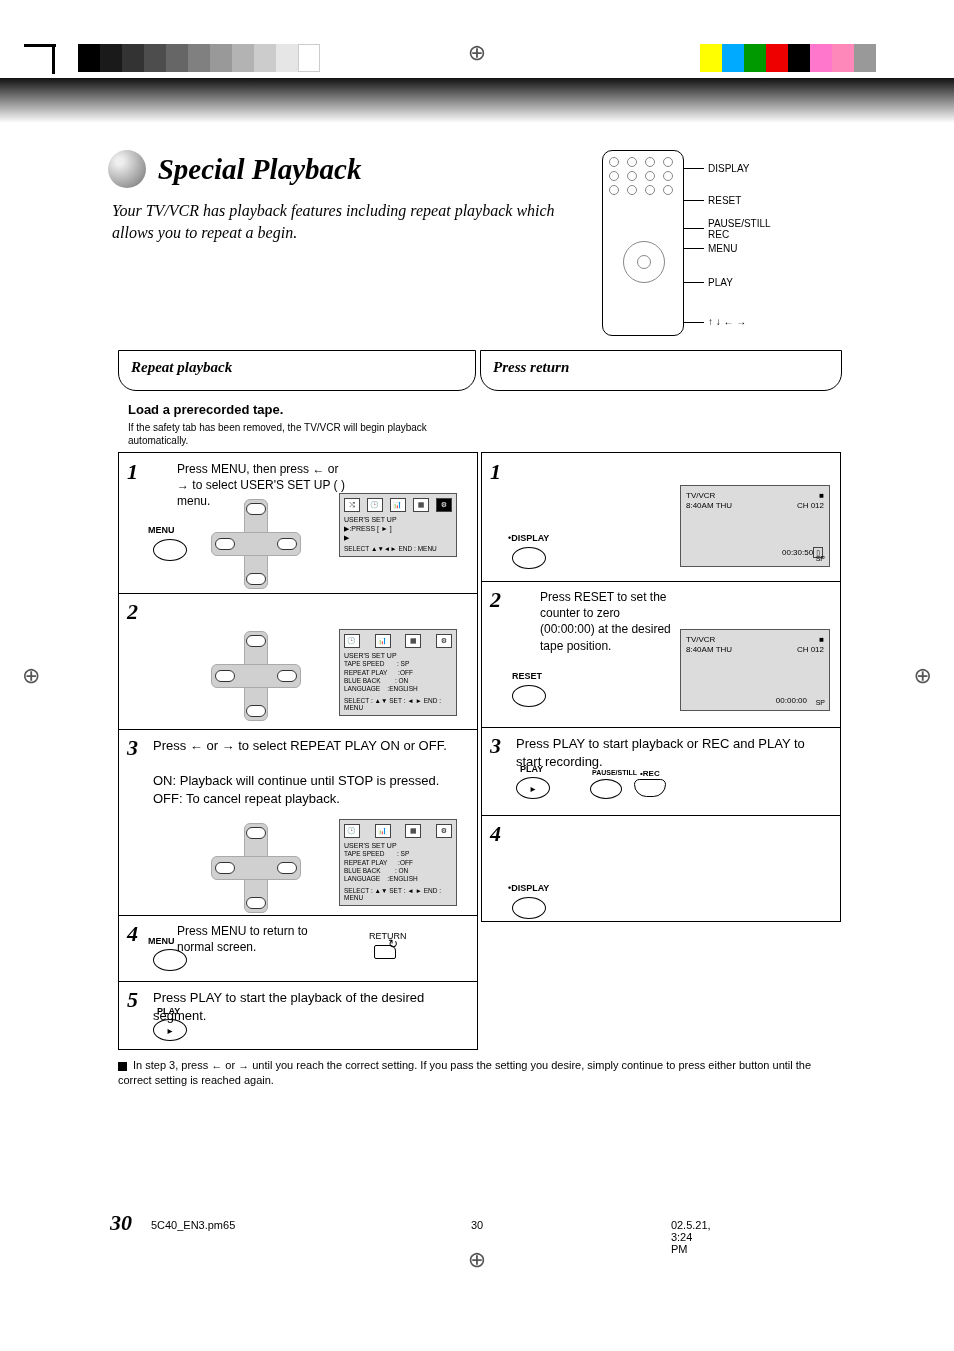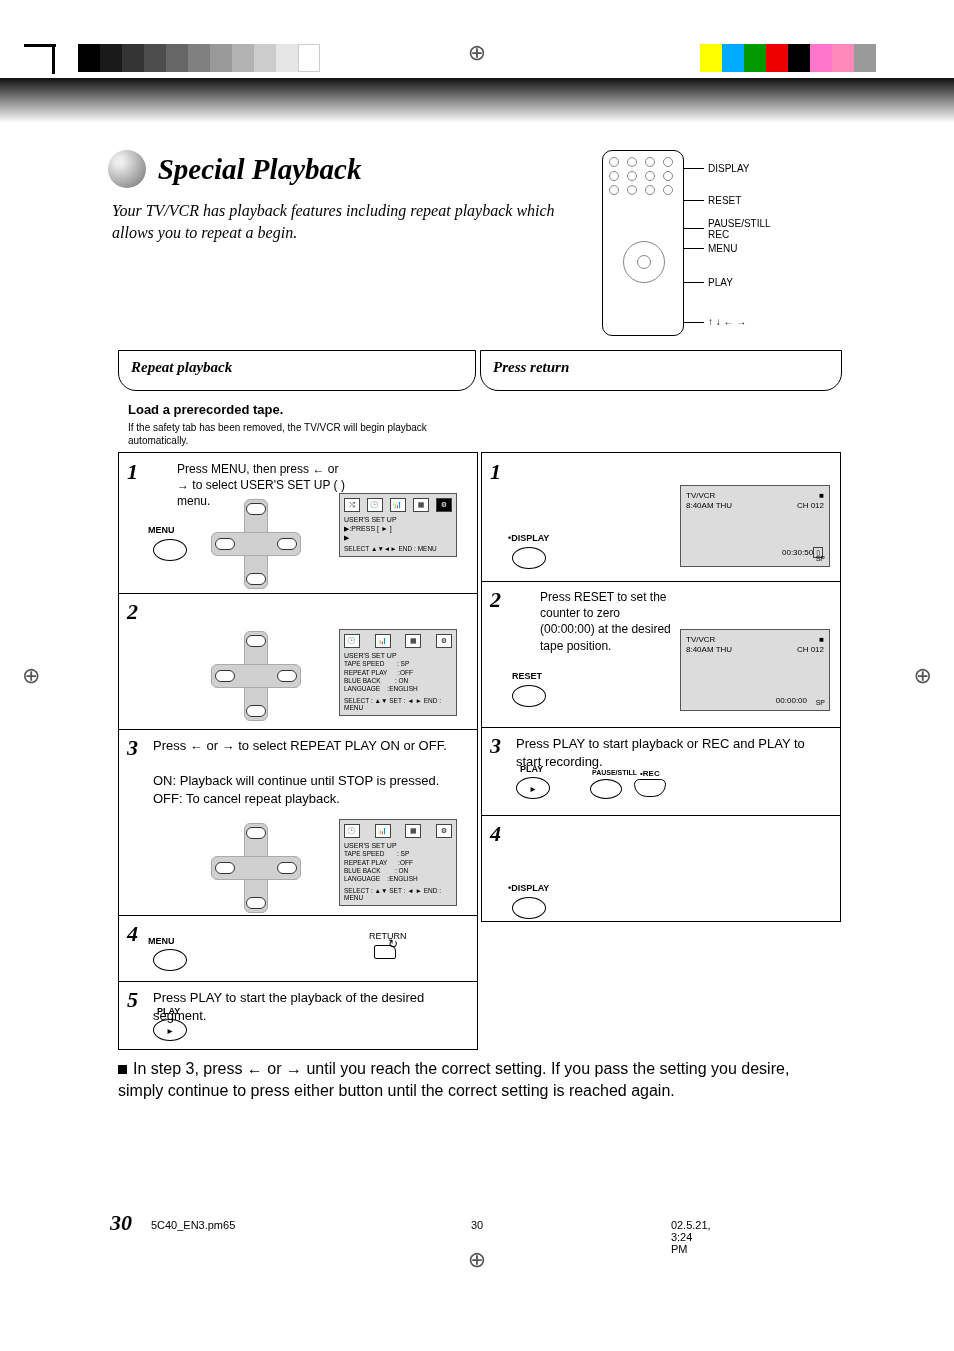--- a/index.html
+++ b/index.html
@@ -87,21 +87,21 @@
   .osd-row { display:flex; justify-content:space-between; margin-bottom:3px;}
   .osd-icon { width:16px; height:14px; border:1px solid #444; background:#fff; display:flex; align-items:center; justify-content:center; font-size:7px;}
   .osd-guide { font-size:6.5px; margin-top:3px;}
   .osd-text { font-size:7px; line-height:1.3; }
   .lcd {
     position:absolute; border:1px solid #555; background:#dcdcdc; width:150px; height:82px;
     font-size:8px; padding:5px; line-height:1.3;
   }
   .lcd .tr { text-align:right;}
   .bignote {
-    position:absolute; left:118px; width:720px; font-size:16px; line-height:1.4;
+    position:absolute; left:118px; width:720px; font-size:11px; line-height:1.4;
   }
   .square { display:inline-block; width:9px; height:9px; background:#000; margin-right:6px; vertical-align:middle;}
   .pagenum {
     position:absolute; left:110px; bottom:115px;
     font-family: Georgia, 'Times New Roman', serif; font-style:italic; font-weight:bold; font-size:22px;
   }
   .footer {
     position:absolute; left:50%; bottom:120px; transform:translateX(-50%);
     font-size:11px; color:#000;
   }
@@ -268,20 +268,21 @@
     <div class="osd-text">USER'S SET UP</div>
     <div class="osd-text" style="white-space:pre; font-size:6.5px;">TAPE SPEED       : SP
 REPEAT PLAY      :OFF
 BLUE BACK        : ON
 LANGUAGE    :ENGLISH</div>
     <div class="osd-guide">SELECT : ▲▼  SET : ◄ ►  END : MENU</div>
   </div>
   <div class="divider" style="top:462px;"></div>
 
   <div class="step-num" style="top:468px;">4</div>
+  <div class="step-text" style="top:470px;">Press MENU to return to normal screen.</div>
   <div class="oval-btn" style="position:absolute;left:34px;top:496px;width:34px;height:22px;"></div>
   <div style="position:absolute;left:29px;top:483px;font-size:9px;font-weight:bold;">MENU</div>
   <div style="position:absolute;left:250px;top:478px;font-size:9px;">RETURN</div>
   <div style="position:absolute;left:255px;top:492px;">
     <div style="width:22px;height:14px;border:1.5px solid #000;border-radius:2px 6px 2px 2px;"></div>
     <div style="position:absolute;top:-8px;left:14px;font-size:12px;">↻</div>
   </div>
   <div class="divider" style="top:528px;"></div>
 
   <div class="step-num" style="top:534px;">5</div>

